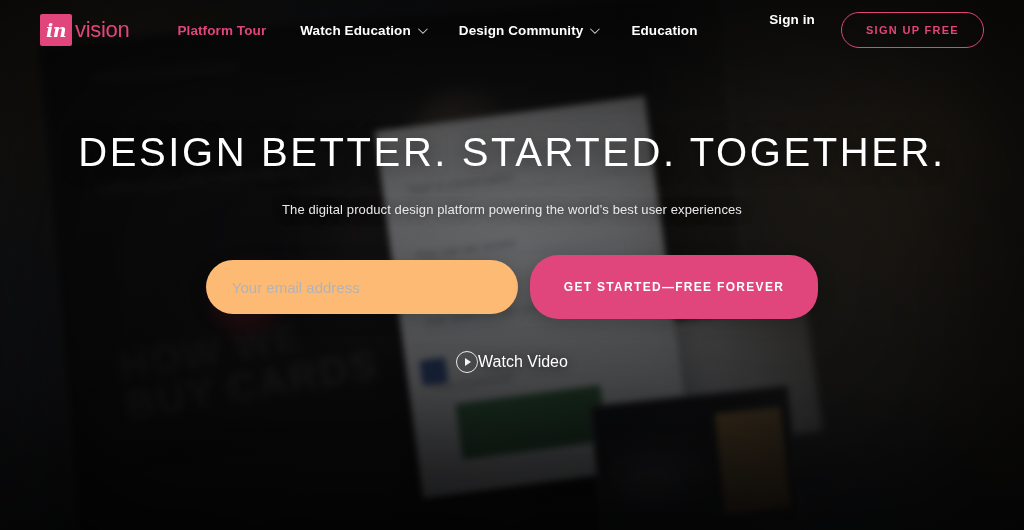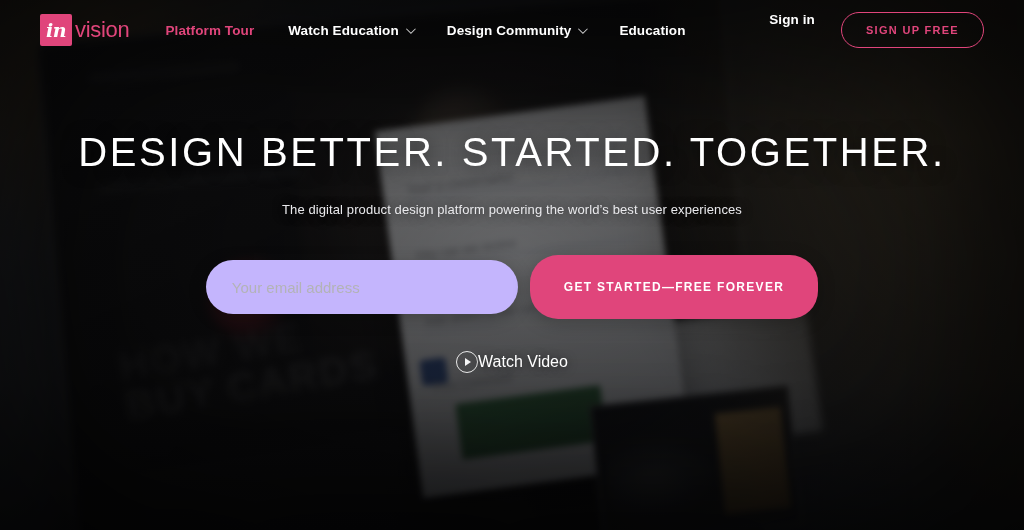--- a/index.html
+++ b/index.html
@@ -190,21 +190,21 @@
     font-family:"DejaVu Serif", serif;
     font-style:italic; font-weight:700;
     font-size:19px; color:#ffffff;
     letter-spacing:-.5px;
   }
   .logo-word {
     font-size:22px; font-weight:500; color:#e0457b;
     letter-spacing:-.3px; margin-left:3px;
   }
 
-  .nav { display:flex; align-items:center; margin-left:36px; gap:34px; }
+  .nav { display:flex; align-items:center; margin-left:48px; gap:34px; }
   .nav-item {
     display:flex; align-items:center; gap:7px;
     font-size:13.5px; font-weight:700; color:#ffffff;
     letter-spacing:.1px; cursor:pointer; white-space:nowrap;
   }
   .nav-item.active { color:#e0457b; }
   .chev {
     display:inline-block; width:7px; height:7px;
     border-right:1.6px solid rgba(255,255,255,.78);
     border-bottom:1.6px solid rgba(255,255,255,.78);
@@ -243,21 +243,21 @@
     text-shadow:0 1px 12px rgba(0,0,0,.6);
   }
 
   .signup-row {
     margin-top:38px;
     display:flex; align-items:center; justify-content:center; gap:12px;
   }
   .email-input {
     width:312px; height:54px;
     border:none; outline:none; border-radius:28px;
-    background:#c4b5fd;
+    background:#fdba74;
     padding:0 26px;
     font-family:"Liberation Sans", sans-serif;
     font-size:15px; color:#3a3a3a;
     box-shadow:0 4px 18px rgba(0,0,0,.22);
   }
   .email-input::placeholder { color:#b3b3b6; }
   .cta {
     height:64px; border:none; border-radius:28px;
     background:#e0457b; color:#ffffff;
     font-family:"Liberation Sans", sans-serif;

